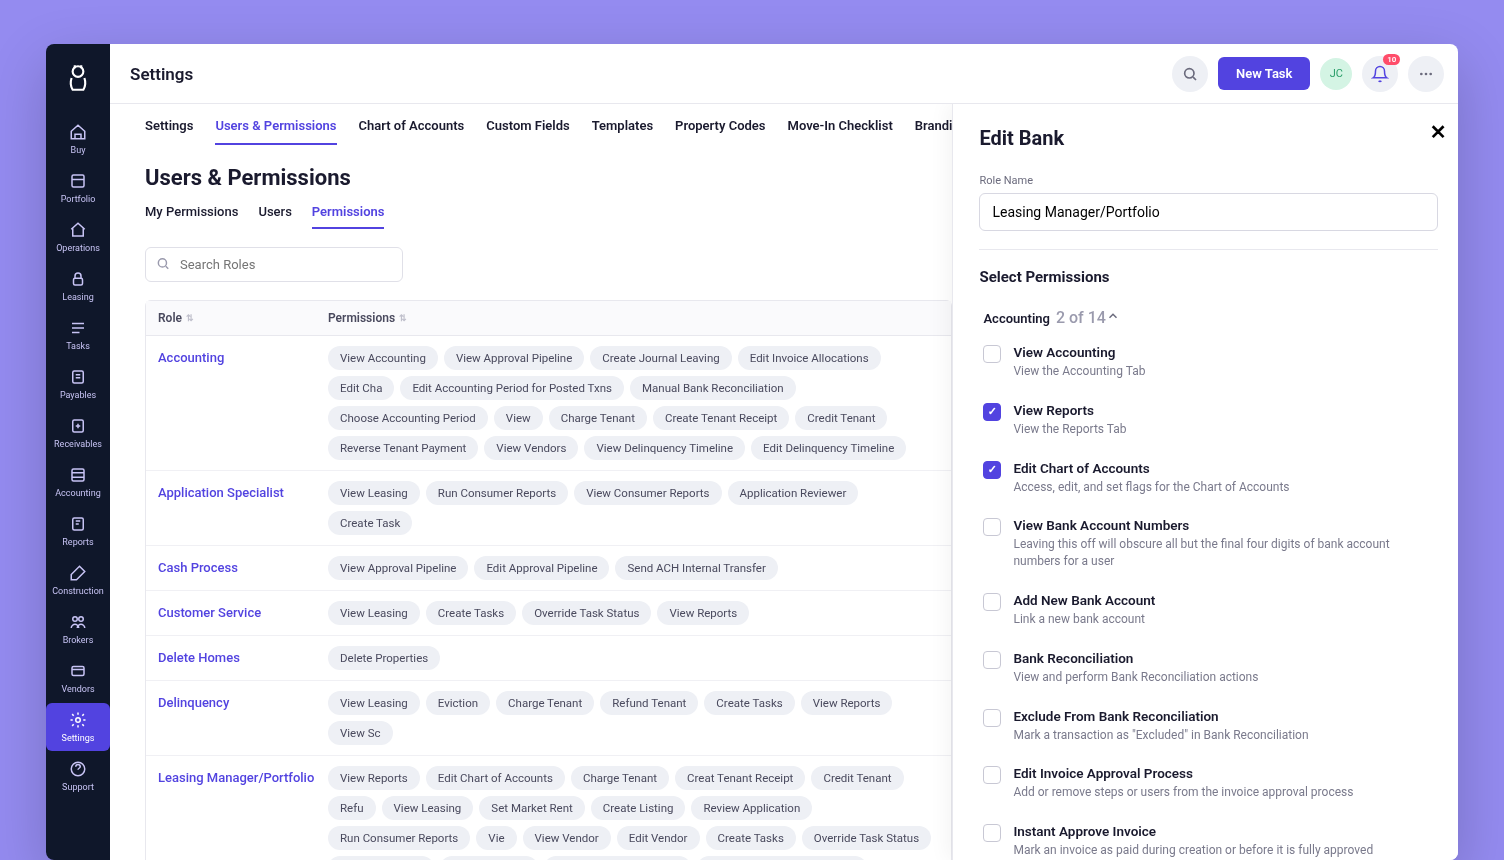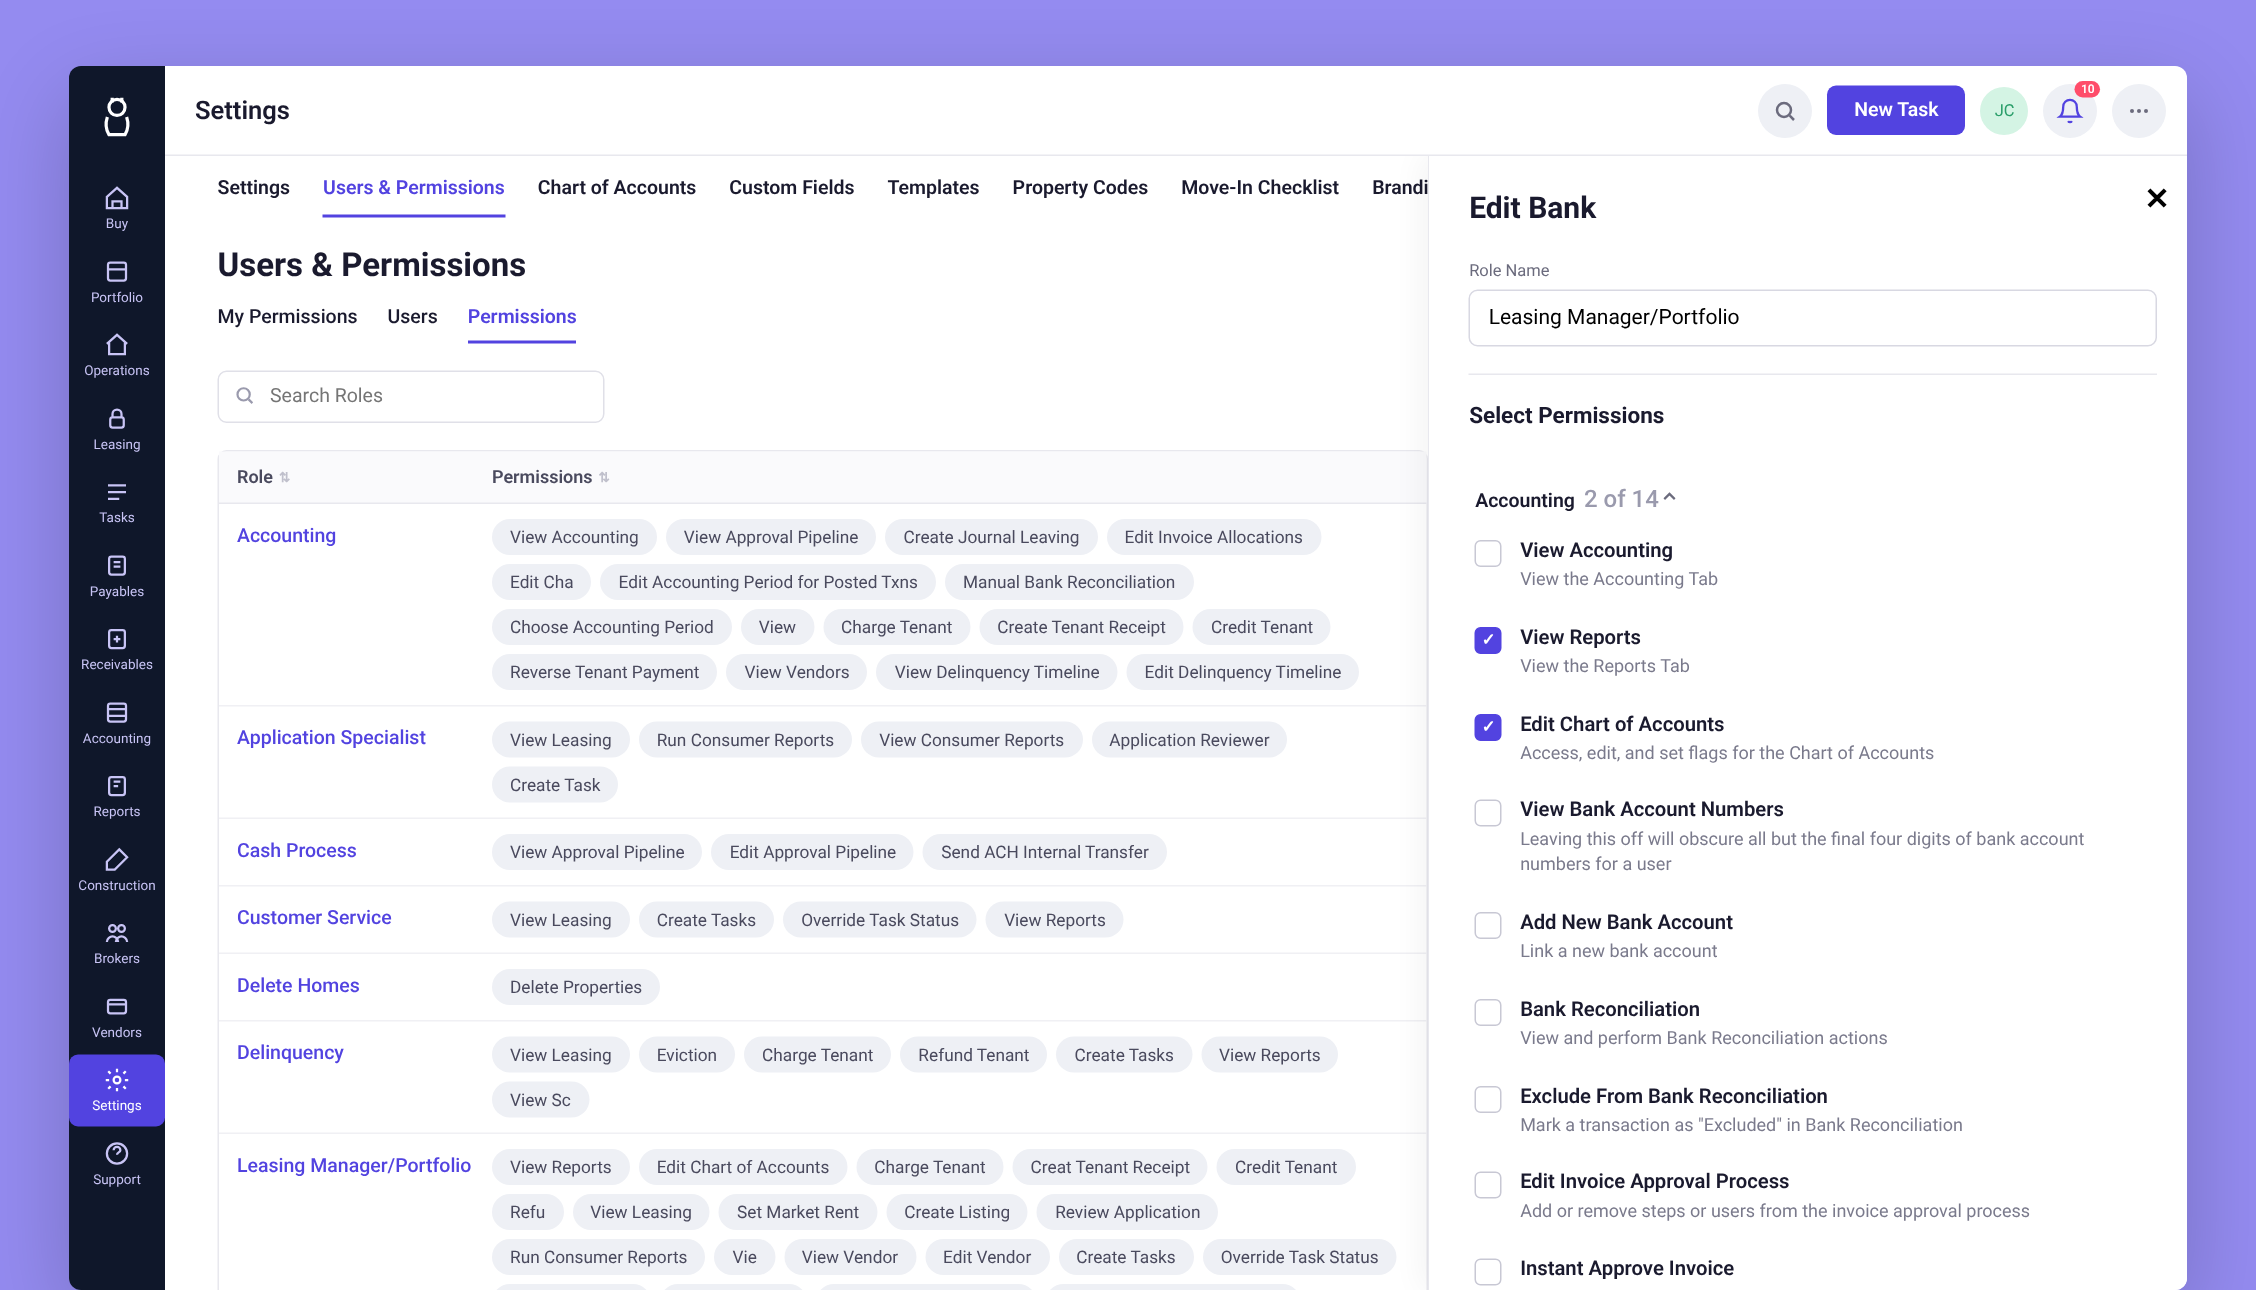--- a/index.html
+++ b/index.html
@@ -41,21 +41,21 @@
 .row:last-child{border-bottom:none}
 .role-cell{width:170px;color:#5243e0;font-size:13px;font-weight:500;padding-top:4px}
 .perm-cell{flex:1;display:flex;flex-wrap:wrap;gap:6px}
 .pill{background:#eef0f5;color:#4a4a5e;font-size:11.5px;padding:5px 12px;border-radius:14px;white-space:nowrap}
 .panel{width:512px;background:#fff;border-left:1px solid #e8e8ee;padding:22px 26px;overflow-y:auto;box-shadow:-4px 0 20px rgba(0,0,0,.05);position:relative}
 .panel-close{position:absolute;top:16px;right:18px;cursor:pointer;font-size:20px;font-weight:600}
 .panel-title{font-size:20px;font-weight:700;color:#1a1a2e;margin-bottom:24px}
 .field-label{font-size:11px;color:#6b6b7d;margin-bottom:6px}
 .text-input{width:100%;padding:10px 12px;border:1px solid #d8d8e2;border-radius:6px;font-size:14px}
 .divider{height:1px;background:#e8e8ee;margin:18px 0}
-.perm-header{font-size:15px;font-weight:700;color:#1a1a2e;margin-bottom:31px}
+.perm-header{font-size:15px;font-weight:700;color:#1a1a2e;margin-bottom:16px}
 .accordion-head{display:flex;justify-content:flex-start;align-items:center;padding:6px 4px;cursor:pointer}
 .acc-title{font-size:13px;font-weight:600;color:#1a1a2e}
 .acc-count{color:#9a9aad;font-weight:500;margin-left:6px}
 .perm-item{display:flex;gap:12px;padding:11px 4px;align-items:flex-start}
 .checkbox{width:18px;height:18px;border:1.5px solid #c8c8d4;border-radius:4px;flex-shrink:0;margin-top:1px;cursor:pointer;display:flex;align-items:center;justify-content:center}
 .checkbox.checked{background:#5243e0;border-color:#5243e0}
 .check{color:#fff;font-size:11px;font-weight:700}
 .perm-text{flex:1}
 .perm-name{font-size:13.5px;font-weight:600;color:#1a1a2e}
 .perm-desc{font-size:12px;color:#7a7a8c;margin-top:3px;line-height:1.4}

